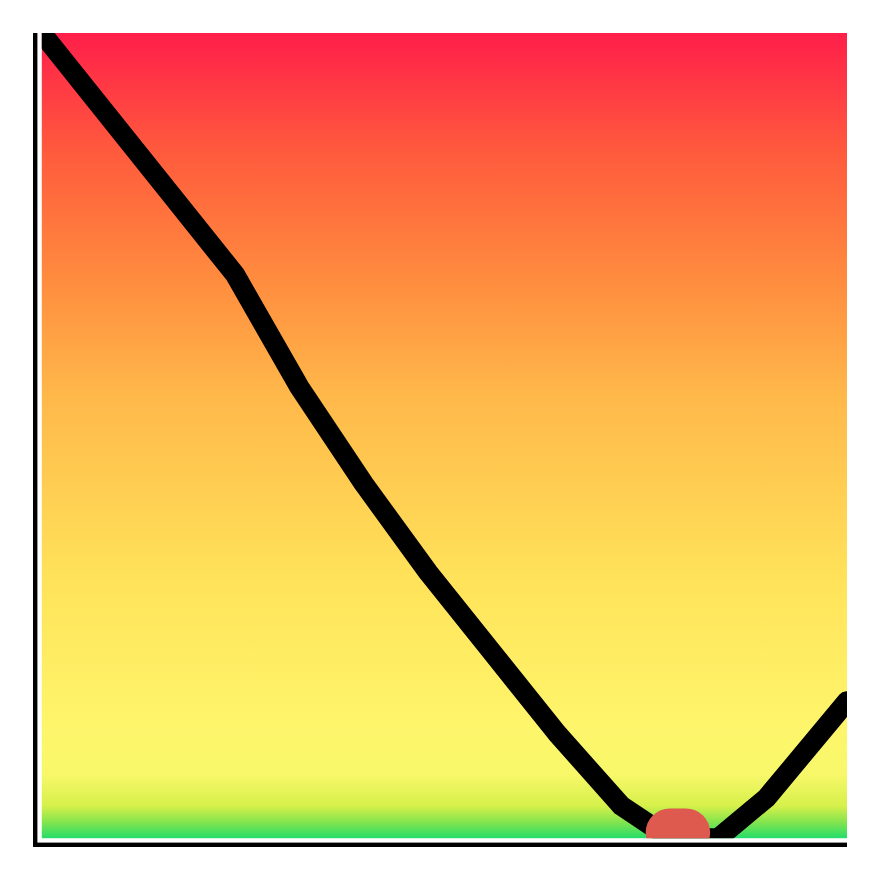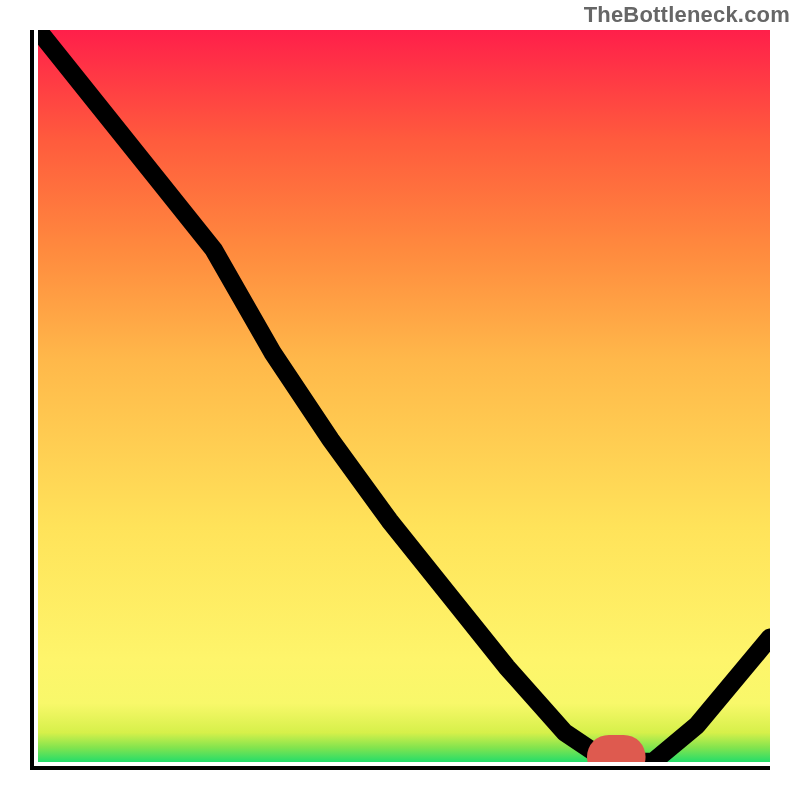--- a/index.html
+++ b/index.html
@@ -77,21 +77,20 @@
     stroke-width: 6;
     stroke-linecap: round;
     stroke-dasharray: 2 9;
   }
 </style>
 </head>
 <body>
 
 <div class="canvas">
 
-  <div class="watermark">TheBottleneck.com</div>
 
   <div class="plot-frame">
     <div class="gradient"></div>
 
     <svg class="overlay" viewBox="0 0 100 100" preserveAspectRatio="none">
       <path class="curve" d="M0.00 0.00 L8.00 10.00 L16.00 20.00 L24.00 30.00 L32.00 44.00 L40.00 56.00 L48.00 67.00 L56.00 77.00 L64.00 87.00 L72.00 96.00 L78.00 100.00 L84.00 100.00 L90.00 95.00 L100.00 83.00"></path>
       <line class="vertex-mark" y1="99.3" y2="99.3" x1="78.00" x2="87.00"></line>
     </svg>
   </div>
 

